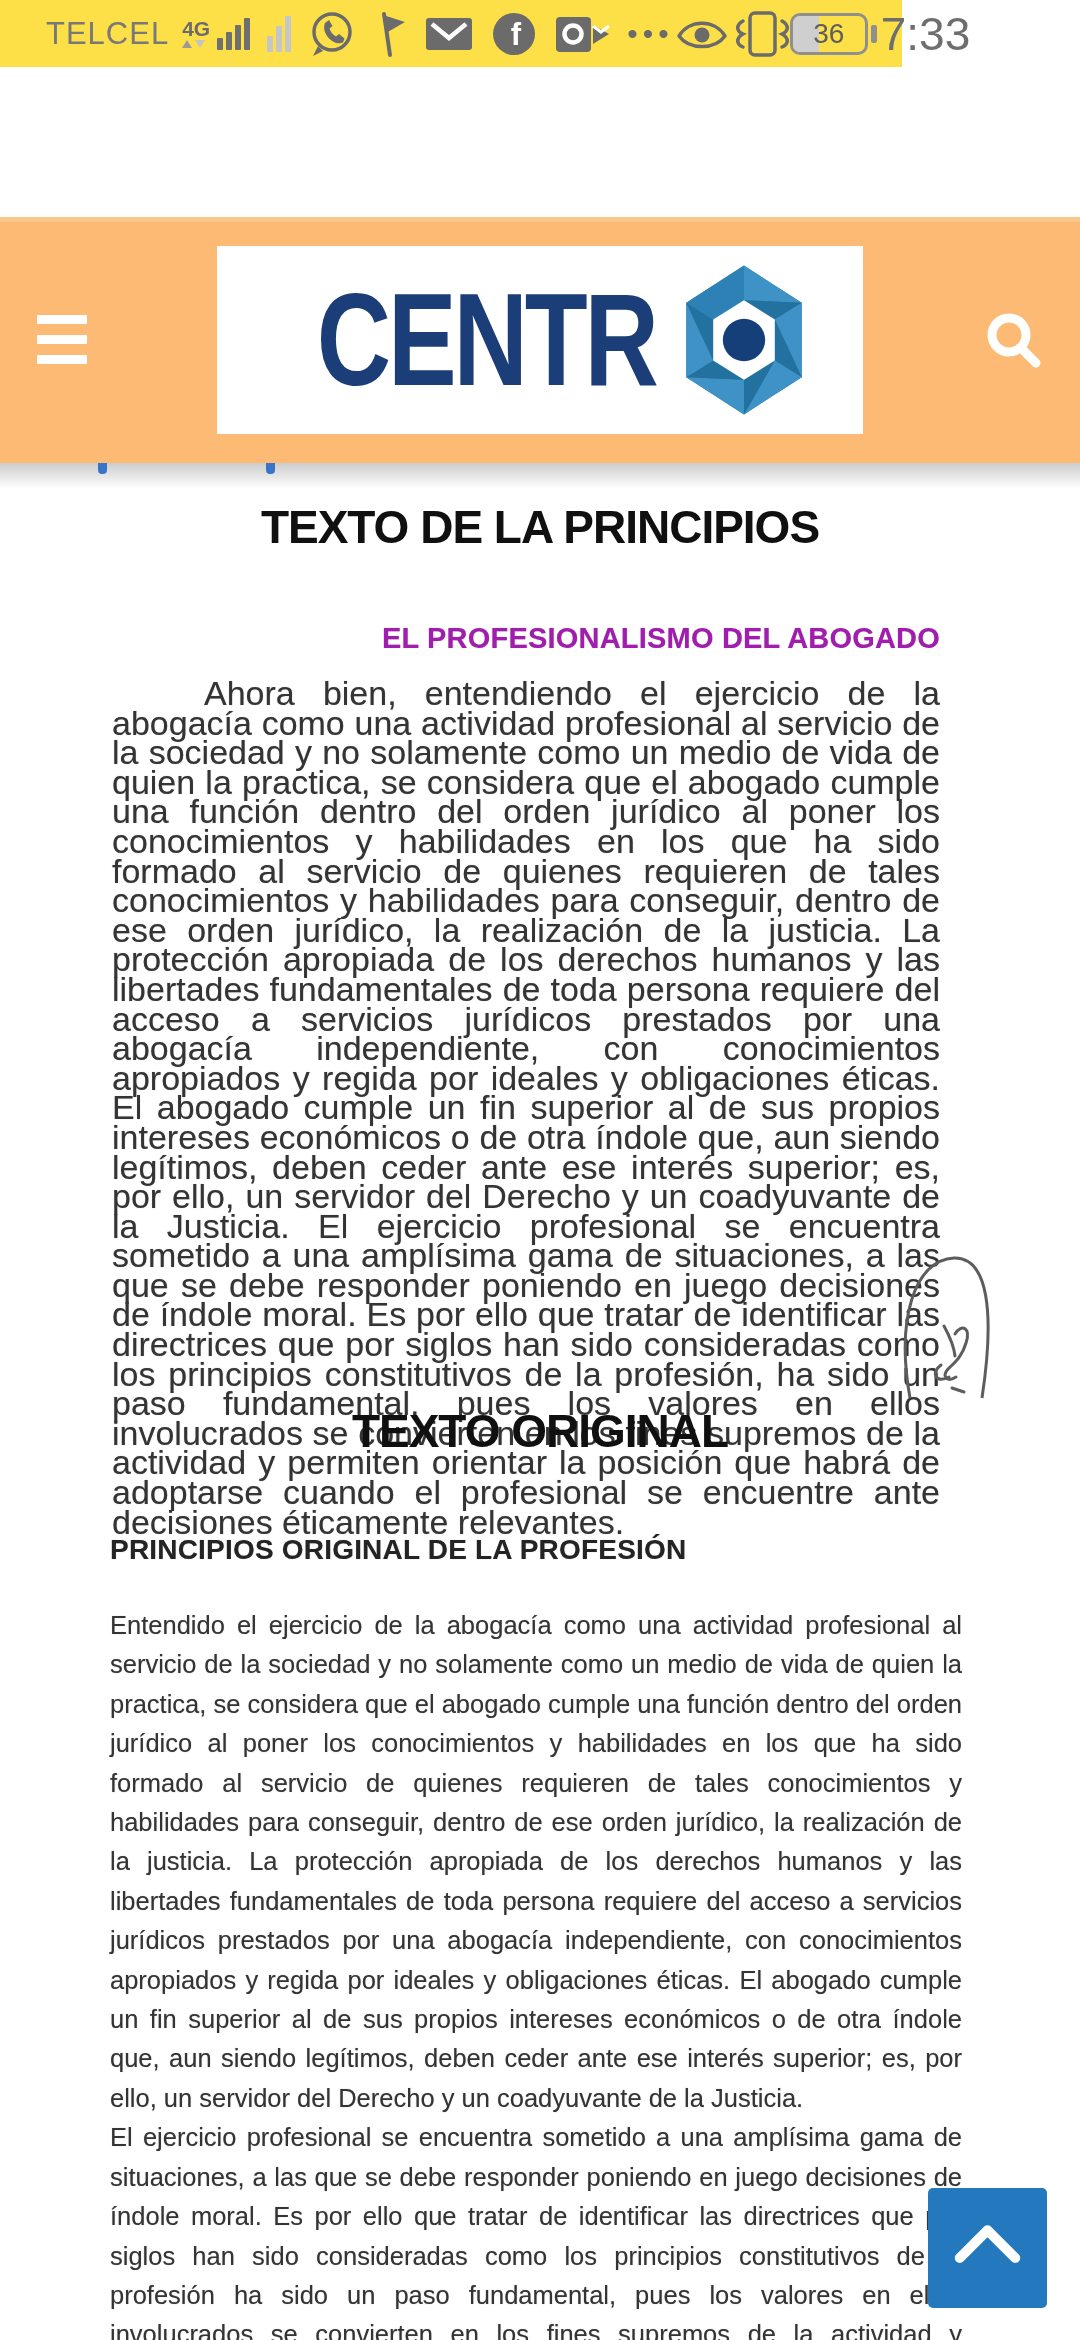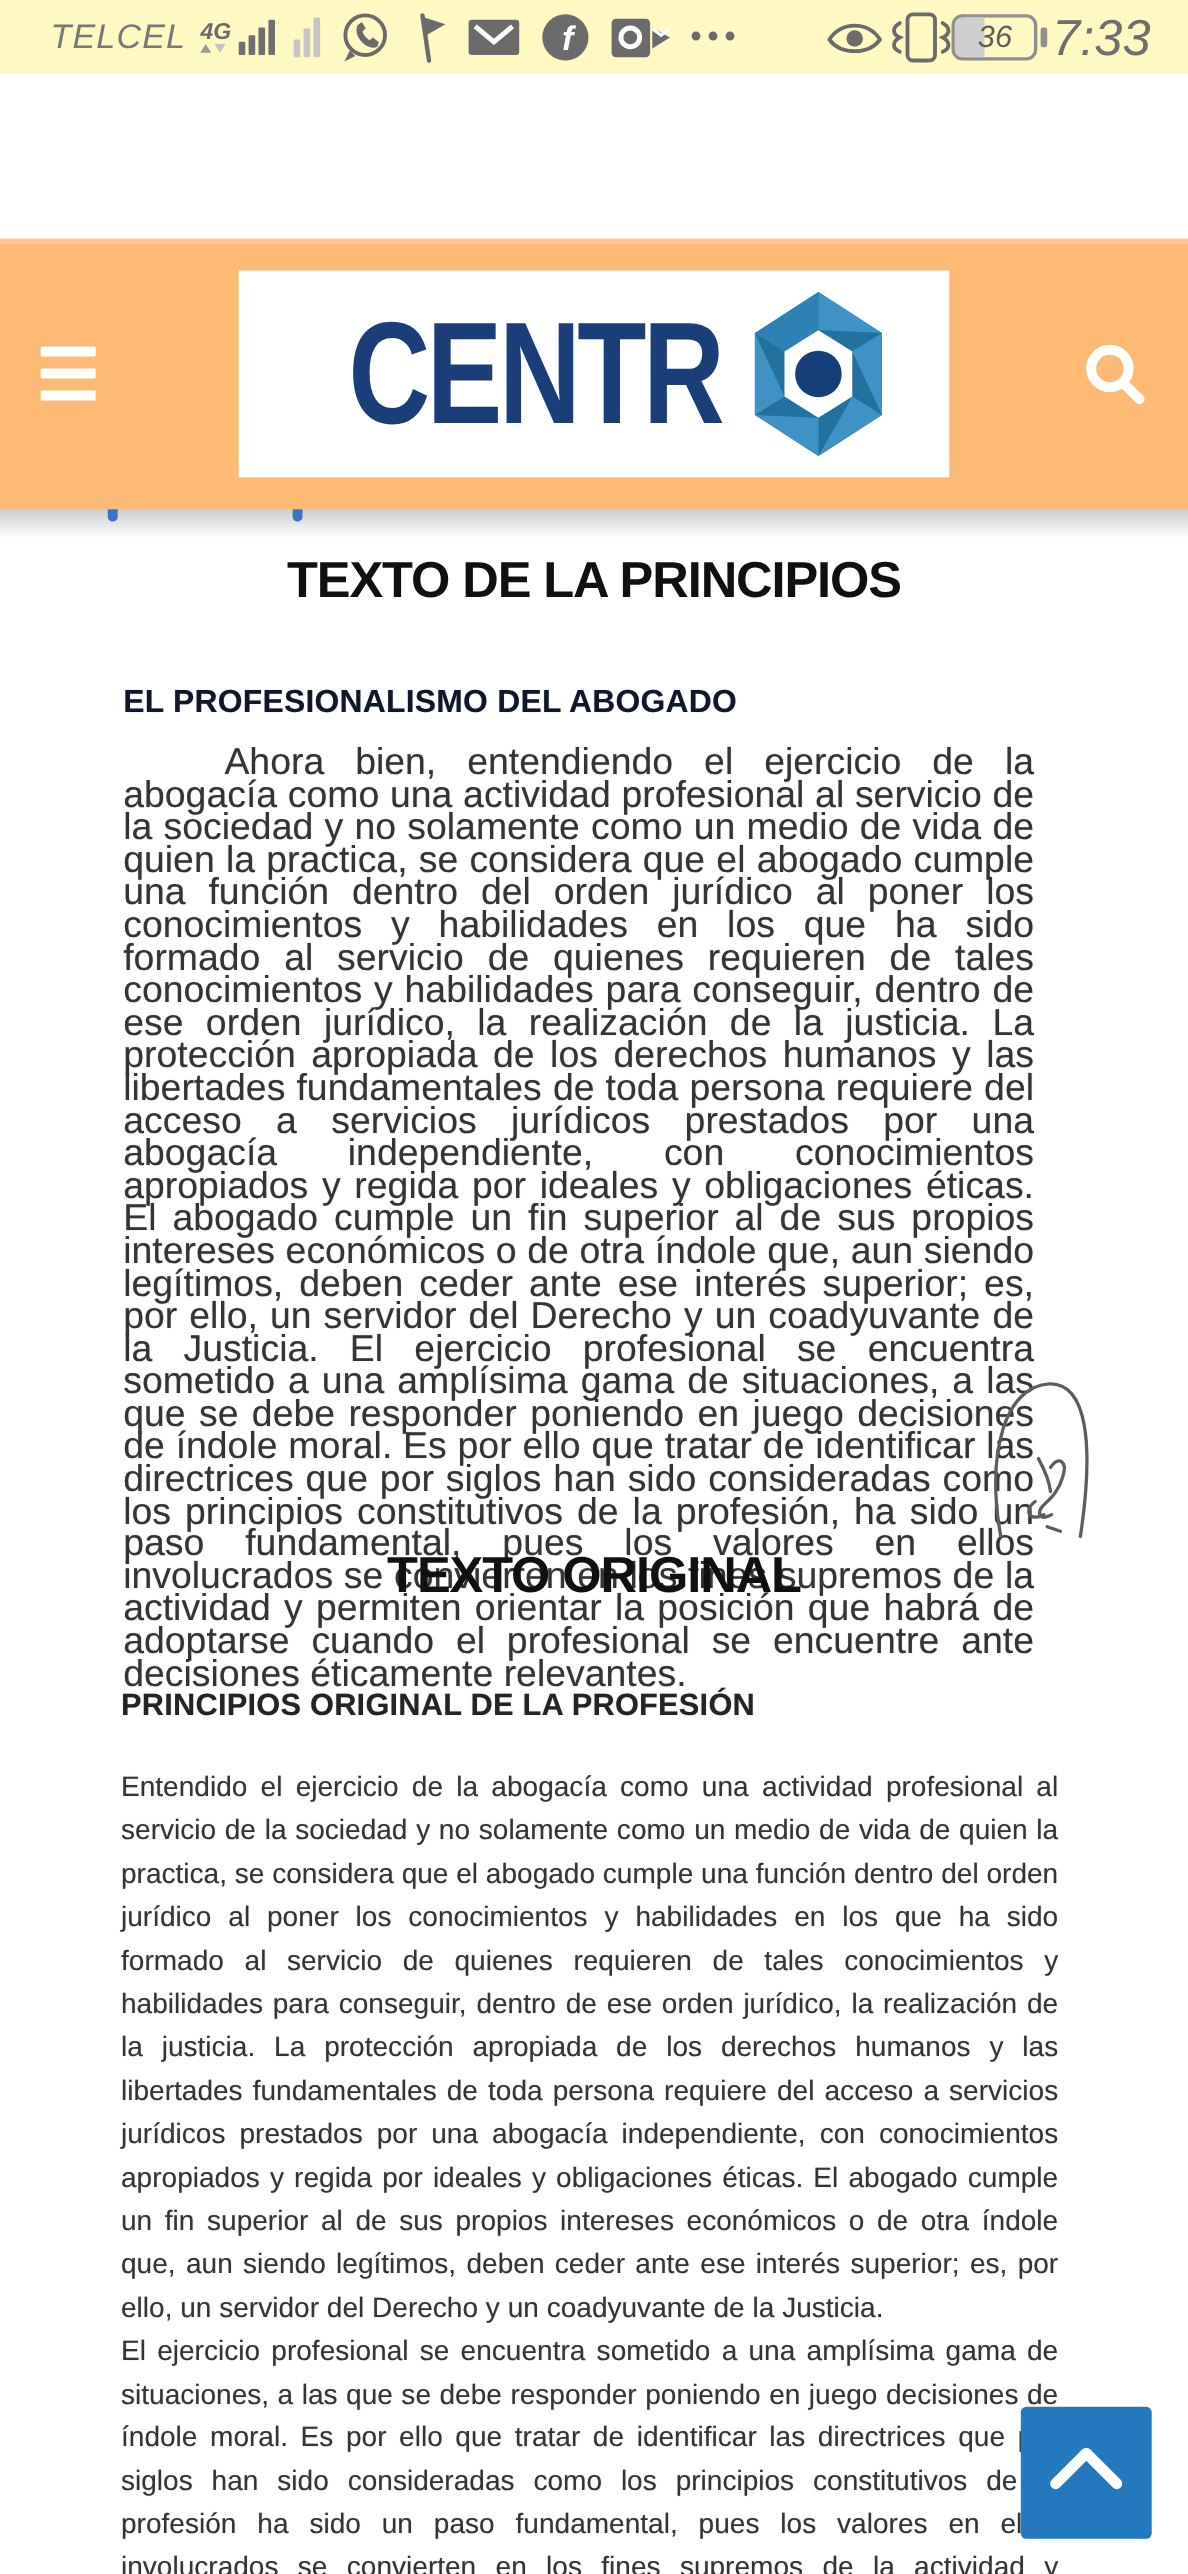--- a/index.html
+++ b/index.html
@@ -1,22 +1,22 @@
 <!DOCTYPE html>
 <html><head>
 <meta charset="utf-8">
 <style>
   * { margin:0; padding:0; box-sizing:border-box; }
   html,body { background:#ffffff; }
   body { width:1080px; height:2340px; overflow:hidden; font-family:"Liberation Sans", sans-serif; }
   .screen { position:relative; width:1080px; height:2340px; background:#fff; overflow:hidden; }
 
   
-  .status-bar { position:absolute; top:0; left:0; width:1080px; height:67px; background:#fef9c3;
-    display:flex; align-items:center; justify-content:space-between; padding:0 34px 0 46px;font-style:italic; }
+  .status-bar { position:absolute; top:0; left:0; width:902px; height:67px; background:#fde047;
+    display:flex; align-items:center; justify-content:space-between; padding:0 34px 0 46px; }
   .sb-left, .sb-right { display:flex; align-items:center; }
   .sb-left { gap:17px; }
   .sb-right { }
   .carrier { font-size:31px; color:#787878; letter-spacing:1px; }
   .net-wrap { display:flex; flex-direction:column; margin-left:-4px; }
   .net-type { font-size:21px; font-weight:bold; color:#6b6b6b; line-height:20px; }
   .net-arrows { display:flex; gap:3px; margin-top:1px; }
   .tri-up { width:0; height:0; border-left:5px solid transparent; border-right:5px solid transparent; border-bottom:8px solid #9a9a9a; }
   .tri-dn { width:0; height:0; border-left:5px solid transparent; border-right:5px solid transparent; border-top:8px solid #c4c4c4; }
   .bars { display:flex; align-items:flex-end; gap:3px; }
@@ -60,21 +60,21 @@
   .descender.d2 { left:266px; }
 
   
   .page-title { position:absolute; left:0; width:1080px; text-align:center; color:#101010;
     font-size:46px; font-weight:bold; letter-spacing:-1px; }
   .title-1 { top:500px; }
   .title-2 { top:1404px; }
 
   .scan { color:#343434; text-shadow:0 0 1px rgba(80,80,80,0.45); }
   .doc1 { position:absolute; left:112px; top:622px; width:828px; }
-  .doc1 h3 { font-size:29px; font-weight:bold; color:#0f172a; margin-bottom:24px; letter-spacing:0.2px; }
+  .doc1 h3 { font-size:29px; font-weight:bold; color:#a21caf; margin-bottom:24px; letter-spacing:0.2px;text-align:right; }
   .doc1 p { font-size:34px; line-height:29.6px; text-align:justify; text-indent:92px; }
 
   .doc2 { position:absolute; left:110px; top:1534px; width:852px; }
   .doc2 h3 { font-size:28px; font-weight:bold; color:#242424; margin-bottom:40px; letter-spacing:0.2px; }
   .doc2 p { font-size:25.5px; line-height:39.4px; text-align:justify; }
 
   .signature { position:absolute; left:892px; top:1250px; width:130px; height:150px; }
 
   
   .scroll-top { position:absolute; left:928px; top:2188px; width:119px; height:120px;

